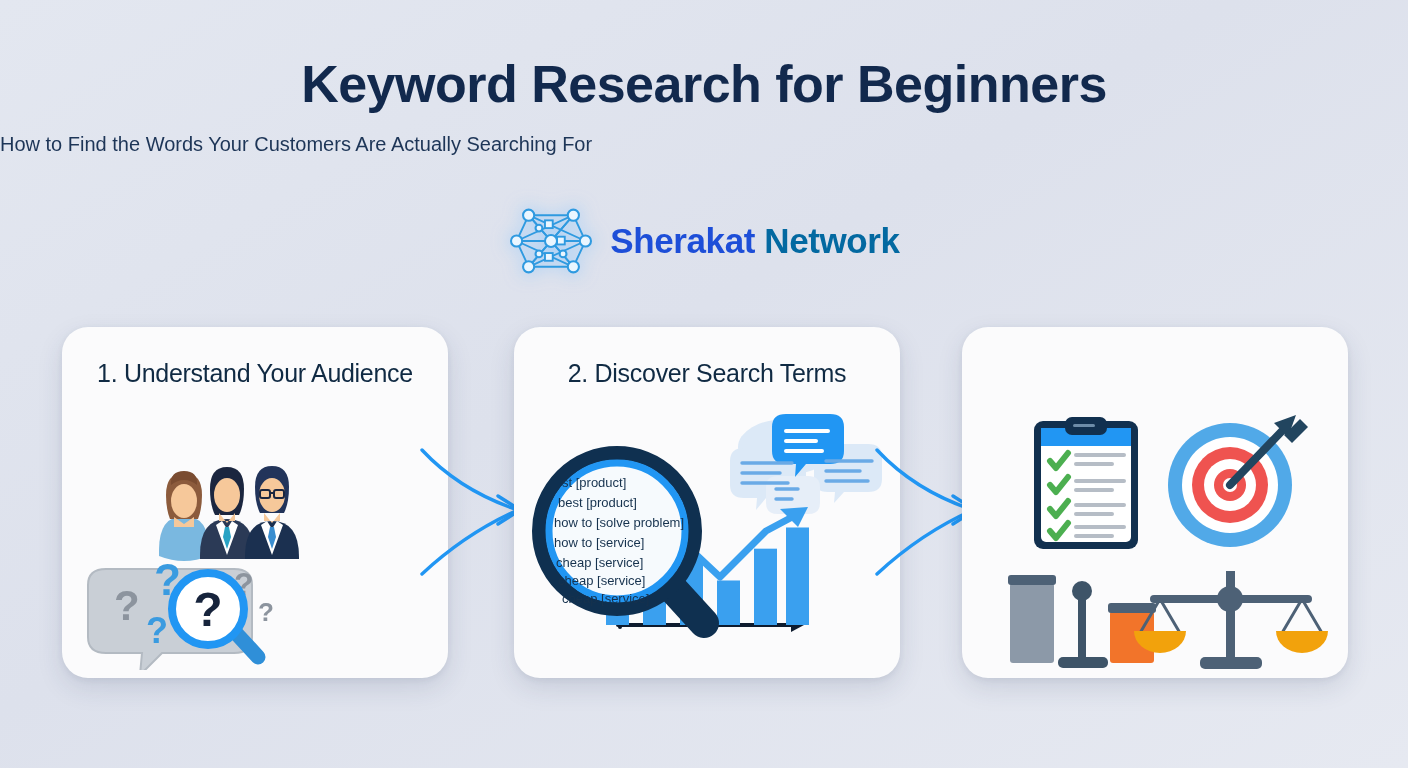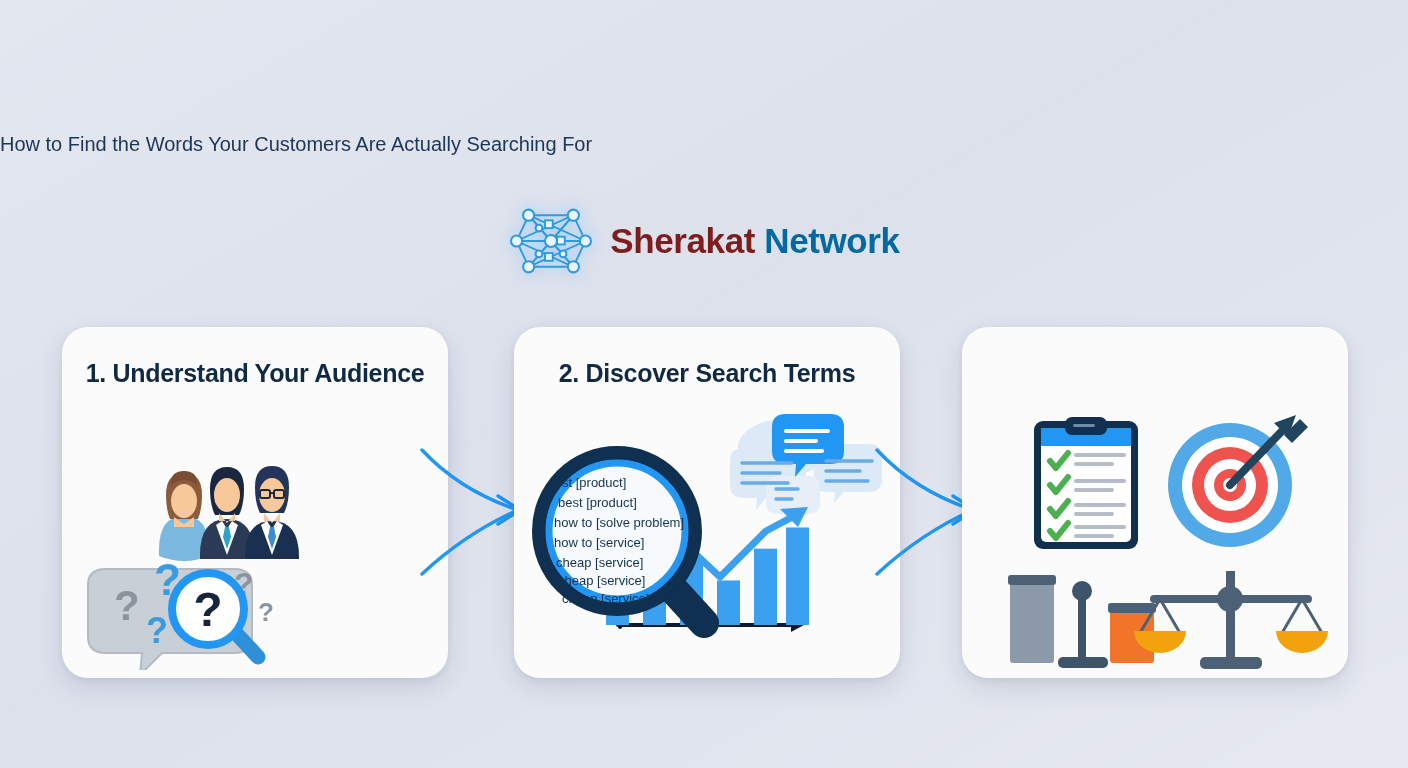--- a/index.html
+++ b/index.html
@@ -29,56 +29,57 @@
     color: #1d3557;
   }
 
   
   .logo-wrap {
     position: absolute; top: 198px; left: 0; width: 100%;
     display: flex; align-items: center; justify-content: center; gap: 16px;
   }
   .logo-mark { width: 86px; height: 86px; filter: drop-shadow(0 0 9px rgba(120,190,255,.65)); }
   .logo-text { font-size: 35px; font-weight: 700; letter-spacing: -0.4px; }
-  .logo-text .b1 { color: #7f1d1d; }
+  .logo-text .b1 { color: #1d4ed8; }
   .logo-text .b2 { color: #0369a1; }
 
   
   .card {
     position: absolute; top: 327px; width: 386px; height: 351px;
     background: #fbfbfc;
     border-radius: 26px;
     box-shadow: 0 10px 26px rgba(40,55,90,.13), 0 2px 6px rgba(40,55,90,.07);
   }
   #card-1 { left: 62px; }
   #card-2 { left: 514px; }
   #card-3 { left: 962px; }
 
   .card-title {
     position: absolute; top: 30px; left: 18px; right: 18px;
     text-align: center;
-    font-size: 25px; font-weight: 700; line-height: 1.34;
+    font-size: 25px; font-weight: 400; line-height: 1.34;
     color: #102a43; letter-spacing: -0.3px;
   }
   .card-art { position: absolute; left: 0; right: 0; }
 
   
   .connector { position: absolute; top: 440px; width: 140px; height: 145px; }
   #connector-1 { left: 400px; }
   #connector-2 { left: 855px; }
 
   .cap-label {
     font-size: 15.5px; color: #253858; text-align: center;
   }
 </style>
 </head>
 <body>
 
 <div id="stage">
 
+  <div class="title">Keyword Research for Beginners</div>
   <div class="subtitle">How to Find the Words Your Customers Are Actually Searching For</div>
 
   <div class="logo-wrap">
     <svg class="logo-mark" viewBox="0 0 100 100">
       <g stroke="#2f9ae0" stroke-width="2.2" fill="none">
         <path d="M24 20 L76 20 L90 50 L76 80 L24 80 L10 50 Z"></path>
         <path d="M24 20 L76 80 M76 20 L24 80 M10 50 L90 50 M24 20 L90 50 M76 20 L10 50 M24 80 L90 50 M76 80 L10 50"></path>
         <path d="M50 50 L24 20 M50 50 L76 20 M50 50 L90 50 M50 50 L76 80 M50 50 L24 80 M50 50 L10 50"></path>
         <rect x="43" y="26" width="9" height="9" fill="#eaf6ff"></rect>
         <rect x="57" y="45" width="9" height="9" fill="#eaf6ff"></rect>

